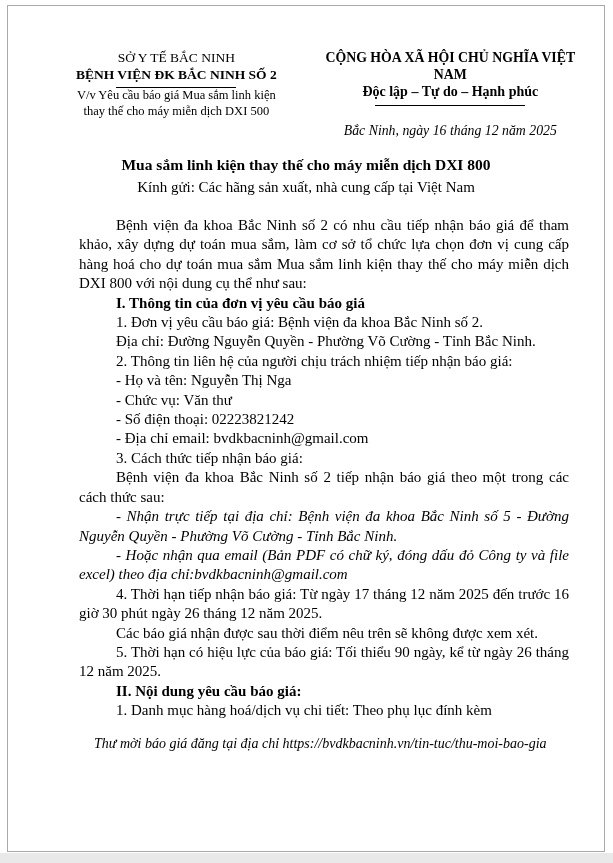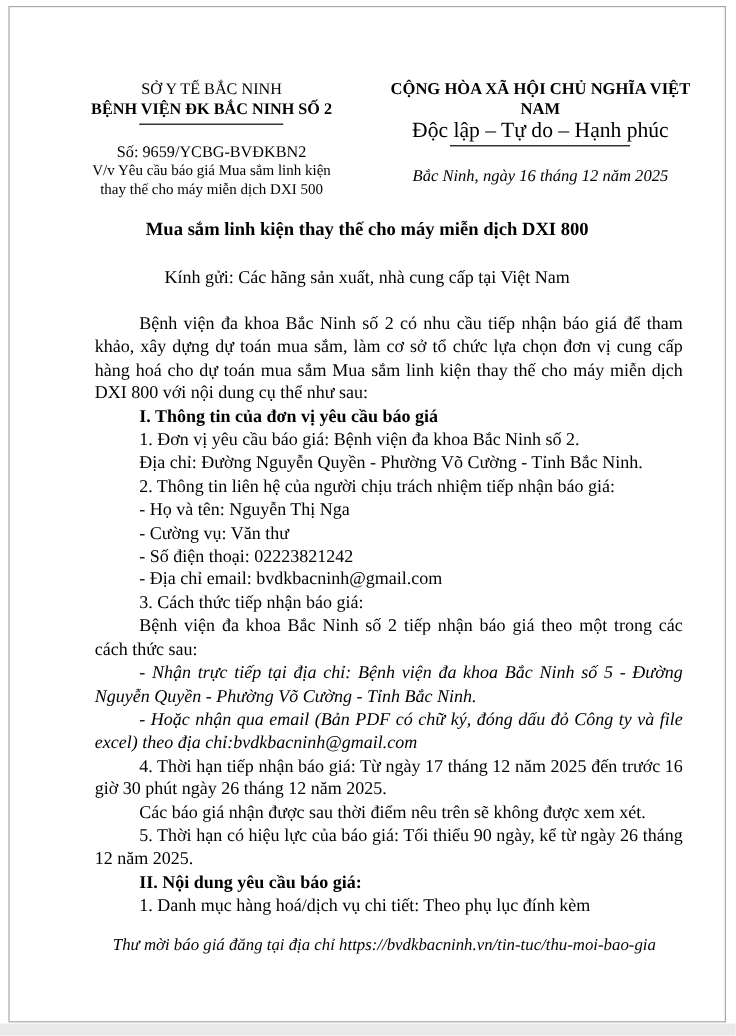--- a/index.html
+++ b/index.html
@@ -27,21 +27,21 @@
     left: 0;
     top: 853px;
     width: 613px;
     height: 10px;
     background: #e9e9e9;
   }
   
   .header {
     display: flex;
     justify-content: space-between;
-    margin-top: 59px;
+    margin-top: 43px;
     padding: 0 20px 0 28px;
   }
   .header-left {
     width: 296px;
     text-align: center;
   }
   .header-right {
     width: 282px;
     text-align: center;
   }
@@ -55,41 +55,41 @@
   .rule-left  { width: 120px; }
   .rule-right { width: 150px; }
   .doc-number { font-size: 13.5px; line-height: 17px; margin-top: 14px; }
   .doc-subject {
     font-size: 12.5px;
     line-height: 15.5px;
     width: 212px;
     margin: 0 auto;
   }
   .motto1 { font-size: 13.8px; line-height: 17px; font-weight: bold; }
-  .motto2 { font-size: 18px; line-height: 18px; font-weight: normal; }
+  .motto2 { font-size: 14px; line-height: 18px; font-weight: bold; }
   .place-date { font-size: 13.8px; font-style: italic; margin-top: 17px; }
   
   .doc-title {
     text-align: center;
     font-weight: bold;
     font-size: 15px;
     margin-top: 31px;
     line-height: 19px;
   }
   .doc-subtitle {
     text-align: center;
     font-weight: bold;
     font-size: 15.5px;
     margin-top: 16px;
     line-height: 20px;
   }
   .salutation {
     text-align: center;
     font-size: 15px;
-    margin-top: 21px;
+    margin-top: 3px;
     line-height: 19px;
   }
   
   .content {
     margin: 19px 36px 0 71px;
     width: 490px;
   }
   .content p {
     margin: 0;
     font-size: 15px;
@@ -111,42 +111,41 @@
 </head>
 <body style="color: rgb(0, 0, 0);">
 
 <div class="page" style="border-color: rgb(169, 169, 169);">
 
   <div class="header">
     <div class="header-left">
       <div class="org-parent">SỞ Y TẾ BẮC NINH</div>
       <div class="org-name">BỆNH VIỆN ĐK BẮC NINH SỐ 2</div>
       <div class="rule rule-left"></div>
-      <div class="doc-number">Số: 9659/YCBG-BVĐKBN2</div>
       <div class="doc-subject">V/v Yêu cầu báo giá Mua sắm linh kiện thay thế cho máy miễn dịch DXI 500</div>
     </div>
     <div class="header-right">
       <div class="motto1">CỘNG HÒA XÃ HỘI CHỦ NGHĨA VIỆT NAM</div>
       <div class="motto2">Độc lập – Tự do – Hạnh phúc</div>
       <div class="rule rule-right"></div>
       <div class="place-date">Bắc Ninh, ngày 16 tháng 12 năm 2025</div>
     </div>
   </div>
 
   <div class="doc-subtitle">Mua sắm linh kiện thay thế cho máy miễn dịch DXI 800</div>
   <div class="salutation">Kính gửi: Các hãng sản xuất, nhà cung cấp tại Việt Nam</div>
 
   <div class="content">
       <p>Bệnh viện đa khoa Bắc Ninh số 2 có nhu cầu tiếp nhận báo giá để tham khảo, xây dựng dự toán mua sắm, làm cơ sở tổ chức lựa chọn đơn vị cung cấp hàng hoá cho dự toán mua sắm Mua sắm linh kiện thay thế cho máy miễn dịch DXI 800 với nội dung cụ thể như sau:</p>
       <p class="bold">I. Thông tin của đơn vị yêu cầu báo giá</p>
       <p>1. Đơn vị yêu cầu báo giá: Bệnh viện đa khoa Bắc Ninh số 2.</p>
       <p>Địa chỉ: Đường Nguyễn Quyền - Phường Võ Cường - Tỉnh Bắc Ninh.</p>
       <p>2. Thông tin liên hệ của người chịu trách nhiệm tiếp nhận báo giá:</p>
       <p>- Họ và tên: Nguyễn Thị Nga</p>
-      <p>- Cường vụ: Văn thư</p>
+      <p>- Chức vụ: Văn thư</p>
       <p>- Số điện thoại: 02223821242</p>
       <p>- Địa chỉ email: bvdkbacninh@gmail.com</p>
       <p>3. Cách thức tiếp nhận báo giá:</p>
       <p>Bệnh viện đa khoa Bắc Ninh số 2 tiếp nhận báo giá theo một trong các cách thức sau:</p>
       <p class="italic">- Nhận trực tiếp tại địa chỉ: Bệnh viện đa khoa Bắc Ninh số 5 - Đường Nguyễn Quyền - Phường Võ Cường - Tỉnh Bắc Ninh.</p>
       <p class="italic">- Hoặc nhận qua email (Bản PDF có chữ ký, đóng dấu đỏ Công ty và file excel) theo địa chỉ:bvdkbacninh@gmail.com</p>
       <p>4. Thời hạn tiếp nhận báo giá: Từ ngày 17 tháng 12 năm 2025 đến trước 16 giờ 30 phút ngày 26 tháng 12 năm 2025.</p>
       <p>Các báo giá nhận được sau thời điểm nêu trên sẽ không được xem xét.</p>
       <p>5. Thời hạn có hiệu lực của báo giá: Tối thiểu 90 ngày, kể từ ngày 26 tháng 12 năm 2025.</p>
       <p class="bold">II. Nội dung yêu cầu báo giá:</p>

